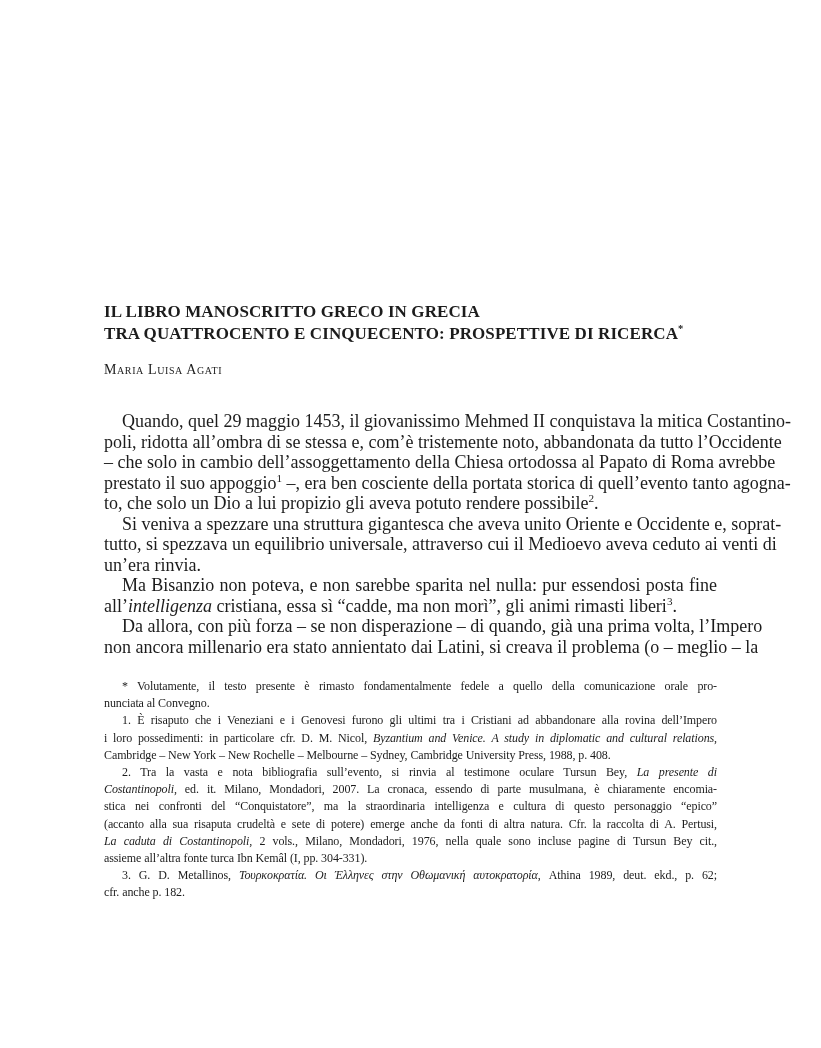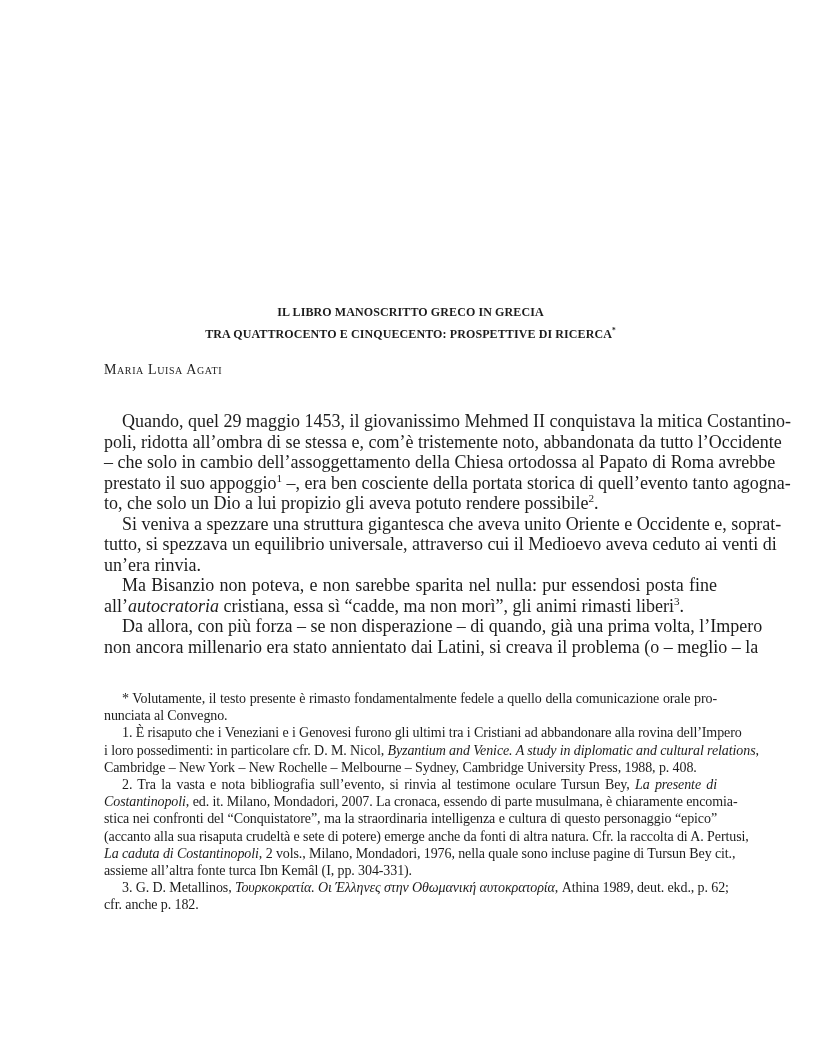--- a/index.html
+++ b/index.html
@@ -13,42 +13,42 @@
     font-family: "Liberation Serif", "DejaVu Serif", serif;
     overflow: hidden;
   }
   .column {
     position: absolute;
     left: 104px;
     top: 301px;
     width: 613px;
   }
   .title {
-    text-align: center;
+    text-align: left;
     font-weight: bold;
-    font-size: 12px;
+    font-size: 17px;
     line-height: 22px;
     letter-spacing: 0.1px;
   }
   .author {
     margin-top: 17px;
     text-align: left;
     font-variant: small-caps;
     font-size: 14px;
     letter-spacing: 0.6px;
     line-height: 16px;
   }
   .body-text {
     margin-top: 33px;
     font-size: 18px;
     line-height: 20.5px;
   }
   .footnotes {
-    margin-top: 33px;
-    font-size: 14px;
+    margin-top: 21px;
+    font-size: 12px;
     line-height: 17.2px;
     letter-spacing: -0.1px;
   }
   .para { margin: 0; }
   .line {
     text-align: justify;
     text-align-last: justify;
     white-space: nowrap;
   }
   .line.last { text-align-last: left; }
@@ -81,21 +81,21 @@
           <div class="line">prestato il suo appoggio<sup>1</sup> –, era ben cosciente della portata storica di quell’evento tanto agogna-</div>
           <div class="line last">to, che solo un Dio a lui propizio gli aveva potuto rendere possibile<sup>2</sup>.</div>
         </div>
       <div class="para">
           <div class="line first">Si veniva a spezzare una struttura gigantesca che aveva unito Oriente e Occidente e, soprat-</div>
           <div class="line">tutto, si spezzava un equilibrio universale, attraverso cui il Medioevo aveva ceduto ai venti di</div>
           <div class="line last">un’era rinvia.</div>
         </div>
       <div class="para">
           <div class="line first">Ma Bisanzio non poteva, e non sarebbe sparita nel nulla: pur essendosi posta fine</div>
-          <div class="line last">all’<i>autocratoria</i> cristiana, essa sì “cadde, ma non morì”, gli animi rimasti liberi<sup>3</sup>.</div>
+          <div class="line last">all’<i>intelligenza</i> cristiana, essa sì “cadde, ma non morì”, gli animi rimasti liberi<sup>3</sup>.</div>
         </div>
       <div class="para">
           <div class="line first">Da allora, con più forza – se non disperazione – di quando, già una prima volta, l’Impero</div>
           <div class="line last">non ancora millenario era stato annientato dai Latini, si creava il problema (o – meglio – la</div>
         </div>
     </div>
 
     <div class="footnotes">
       <div class="para">
           <div class="line first">* Volutamente, il testo presente è rimasto fondamentalmente fedele a quello della comunicazione orale pro-</div>

